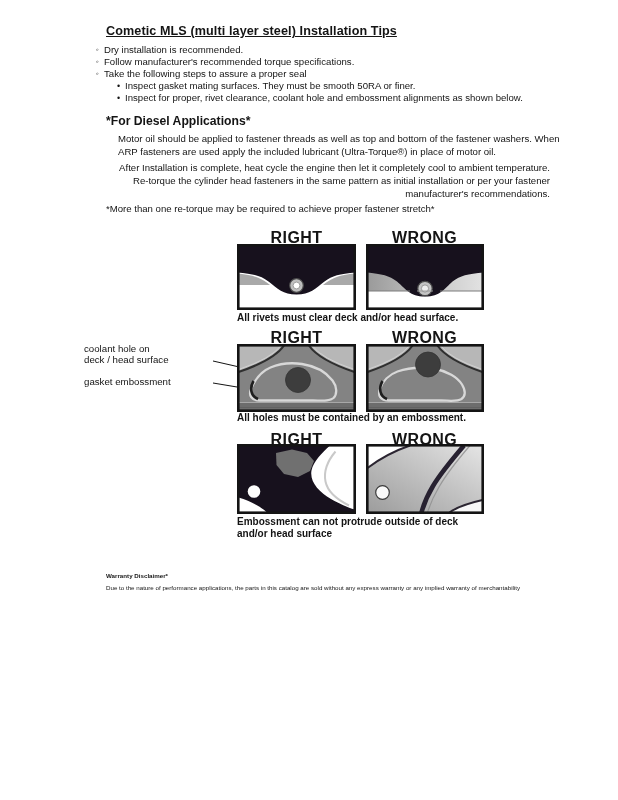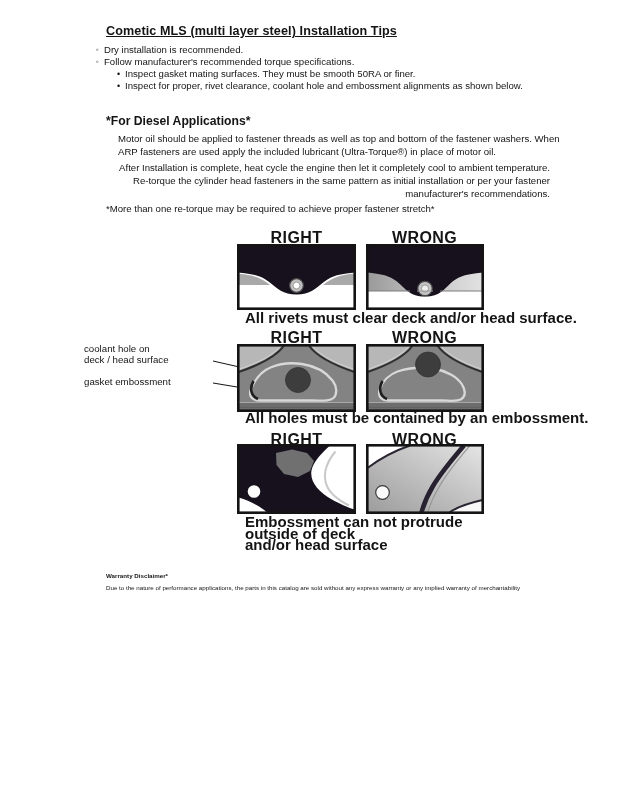--- a/index.html
+++ b/index.html
@@ -15,39 +15,40 @@
     text-decoration:underline; letter-spacing:0.1px; white-space:nowrap;
   }
   .bullets { left:96px; top:44px; font-size:9.6px; line-height:12px; white-space:nowrap; }
   .bullet .marker { display:inline-block; width:8px; font-size:7.5px; vertical-align:1px; }
   .bullet.sub { margin-left:21px; }
   .bullet.sub .marker { font-size:9px; vertical-align:0; }
   .diesel-h { left:106px; top:114px; font-size:12.2px; font-weight:bold; white-space:nowrap; }
   .para { left:106px; width:444px; font-size:9.6px; line-height:13px; }
   .p1 { top:132px;margin-left:12px; } .p2 { top:161px;text-align:right; } .p3 { top:202px; }
   .fig-h { width:119px; text-align:center; font-size:16px; font-weight:bold; letter-spacing:0.4px; white-space:nowrap; }
-  .fig-cap { left:237px; font-size:15px; font-weight:bold; white-space:nowrap; line-height:11.5px;margin-left:8px; }
+  .fig-cap { left:237px; font-size:10px; font-weight:bold; white-space:nowrap; line-height:11.5px; }
   .lbl { left:84px; width:128px; text-align:left; font-size:9.7px; line-height:10.8px; }
   .disclaimer { left:106px; top:572px; width:416px; font-size:6.2px; line-height:7.3px; color:#161616; }
   .disclaimer .dh { font-weight:bold; margin-bottom:5px; }
   .disclaimer .dp { margin-bottom:5px; }
   .disclaimer .dl { margin-bottom:0; }
   .footer-code { left:388px; top:761px; font-size:12.8px; color:#701a75; letter-spacing:0.2px; }
   svg { display:block; }
 </style>
 </head>
 <body>
 
 <div class="page">
 
   <div class="abs title">Cometic MLS (multi layer steel) Installation Tips</div>
 
   <div class="abs bullets">
     <div class="bullet"><span class="marker">◦</span><span>Dry installation is recommended.</span></div>
     <div class="bullet"><span class="marker">◦</span><span>Follow manufacturer's recommended torque specifications.</span></div>
+    <div class="bullet"><span class="marker">◦</span><span>Take the following steps to assure a proper seal</span></div>
     <div class="bullet sub"><span class="marker">•</span><span>Inspect gasket mating surfaces.  They must be smooth 50RA or finer.</span></div>
     <div class="bullet sub"><span class="marker">•</span><span>Inspect for proper, rivet clearance, coolant hole and embossment alignments as shown below.</span></div>
   </div>
 
   <div class="abs diesel-h">*For Diesel Applications*</div>
   <div class="abs para p1">Motor oil should be applied to fastener threads as well as top and bottom of the fastener washers. When ARP fasteners are used apply the included lubricant (Ultra-Torque®) in place of motor oil.</div>
   <div class="abs para p2">After Installation is complete, heat cycle the engine then let it completely cool to ambient temperature. Re-torque the cylinder head fasteners in the same pattern as initial installation or per your fastener manufacturer's recommendations.</div>
   <div class="abs para p3">*More than one re-torque may be required to achieve proper fastener stretch*</div>
 
   <div class="abs fig-h" style="left:237px; top:229px;">RIGHT</div>

